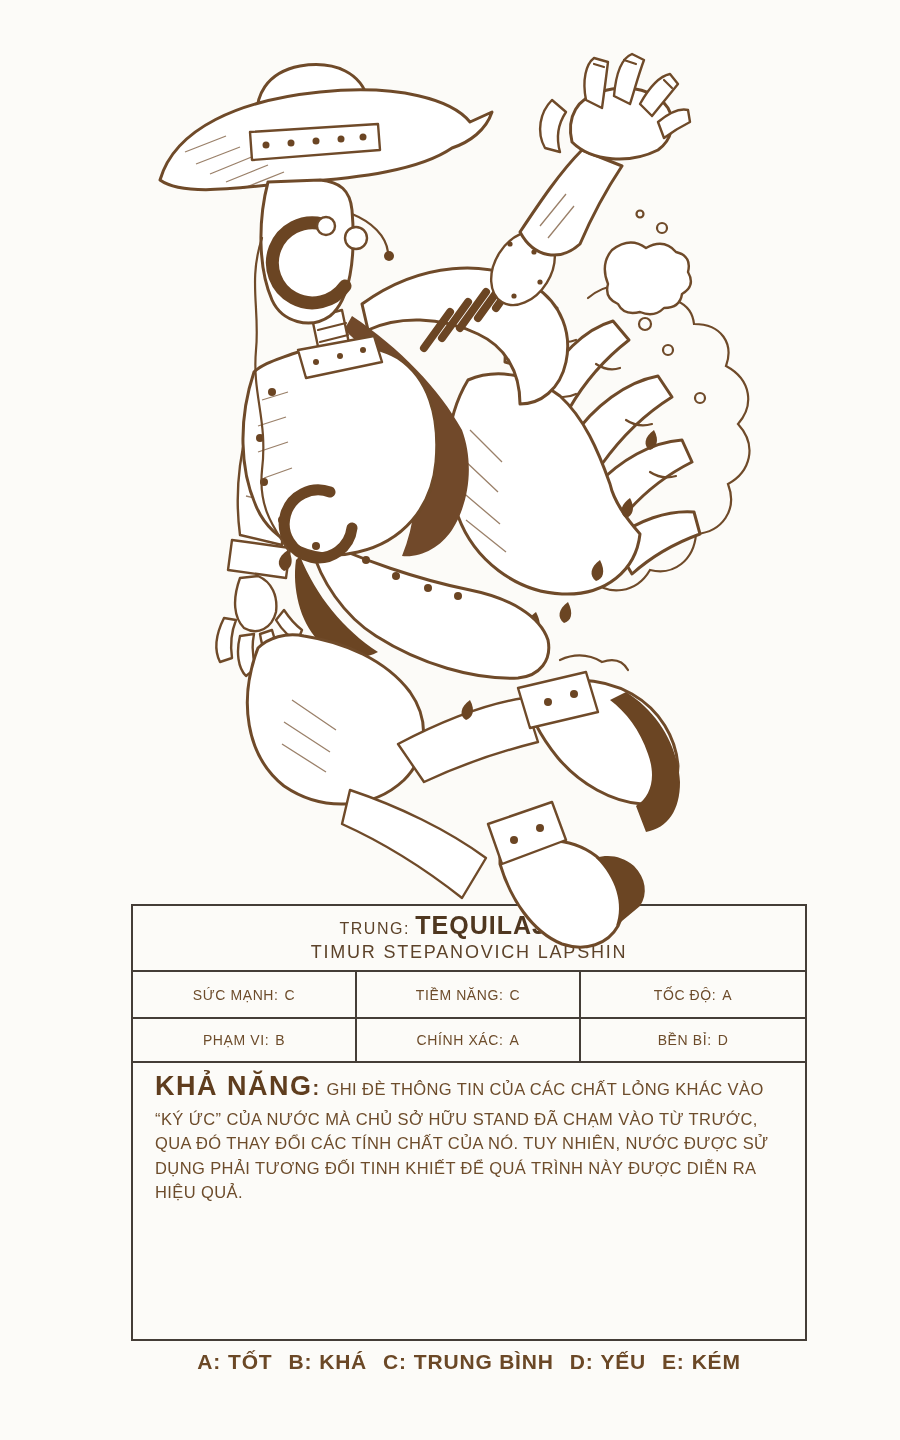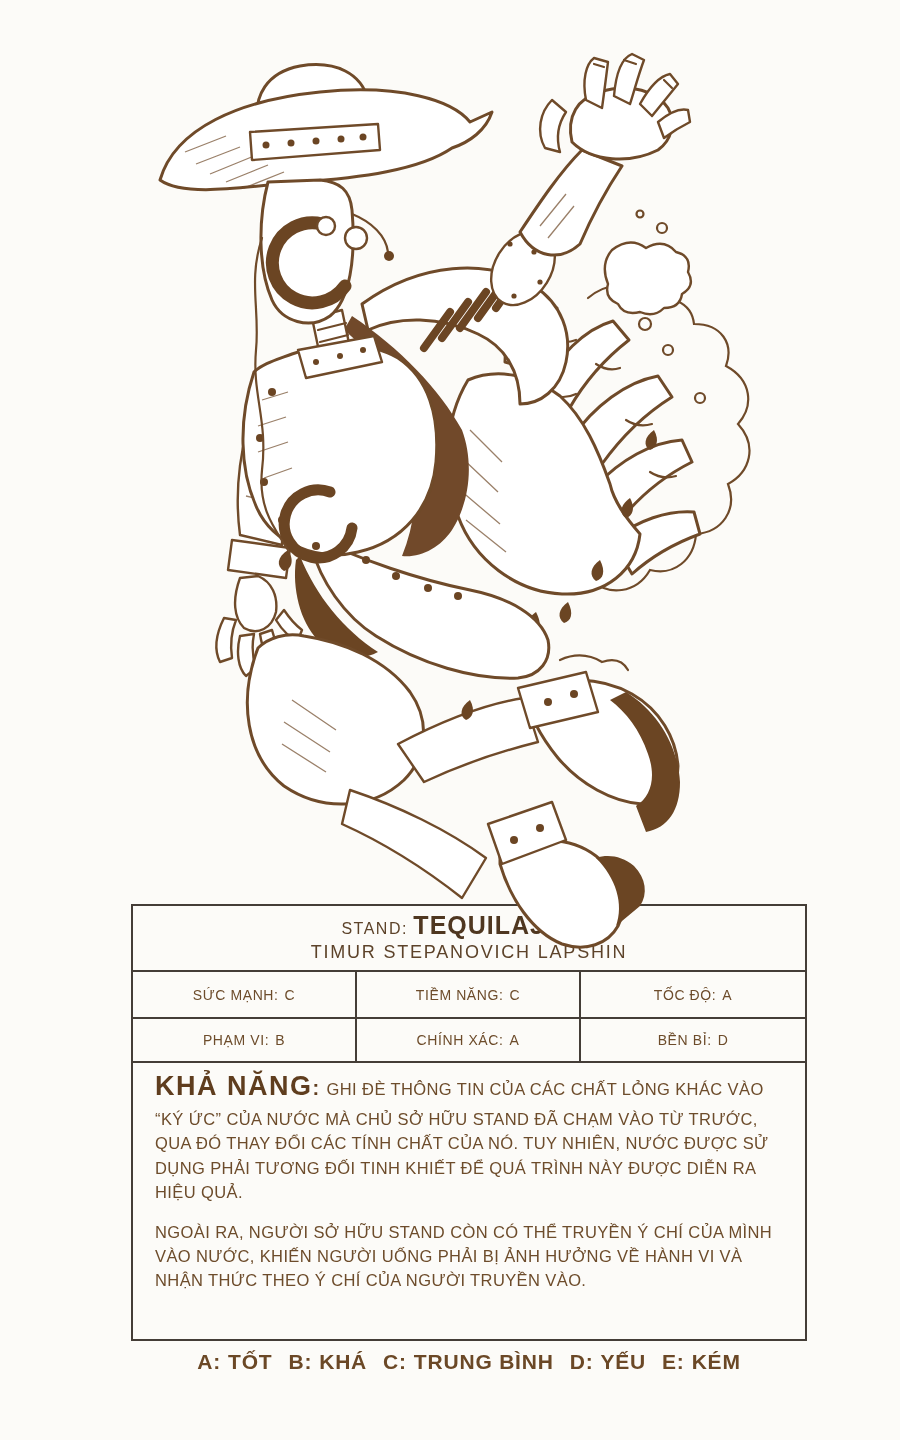--- a/index.html
+++ b/index.html
@@ -209,21 +209,21 @@
         <path class="wire" d="M352,214 C372,222 386,236 388,252"></path>
         <circle class="dk" cx="389" cy="256" r="5"></circle>
       </g>
     </g>
   </svg>
 
   <div class="card">
 
     <div class="title-row">
       <div class="stand-line">
-        <span class="stand-label">STAND:</span>
+        <span class="stand-label">TRUNG:</span>
         <span class="stand-name">TEQUILAJAZZ</span>
       </div>
       <div class="user-name">TIMUR STEPANOVICH LAPSHIN</div>
     </div>
 
     <div class="stats">
       <div class="stat-cell">
         <span class="stat-label">SỨC MẠNH:</span>
         <span class="stat-value">C</span>
       </div>
@@ -246,21 +246,20 @@
       <div class="stat-cell r2 last">
         <span class="stat-label">BỀN BỈ:</span>
         <span class="stat-value">D</span>
       </div>
     </div>
 
     <div class="ability">
       <p>
         <span class="ability-heading">KHẢ NĂNG</span><span class="ability-colon">:</span><span>GHI ĐÈ THÔNG TIN CỦA CÁC CHẤT LỎNG KHÁC VÀO “KÝ ỨC” CỦA NƯỚC MÀ CHỦ SỞ HỮU STAND ĐÃ CHẠM VÀO TỪ TRƯỚC, QUA ĐÓ THAY ĐỔI CÁC TÍNH CHẤT CỦA NÓ. TUY NHIÊN, NƯỚC ĐƯỢC SỬ DỤNG PHẢI TƯƠNG ĐỐI TINH KHIẾT ĐỂ QUÁ TRÌNH NÀY ĐƯỢC DIỄN RA HIỆU QUẢ.</span>
       </p>
-      <p>NGOÀI RA, NGƯỜI SỞ HỮU STAND CÒN CÓ THỂ TRUYỀN Ý CHÍ CỦA MÌNH VÀO NƯỚC, KHIẾN NGƯỜI UỐNG PHẢI BỊ ẢNH HƯỞNG VỀ HÀNH VI VÀ NHẬN THỨC THEO Ý CHÍ CỦA NGƯỜI TRUYỀN VÀO.</p>
     </div>
   </div>
 
   <div class="legend">
     <span class="legend-item"><span class="legend-grade">A:</span><span>TỐT</span></span>
     <span class="legend-item"><span class="legend-grade">B:</span><span>KHÁ</span></span>
     <span class="legend-item"><span class="legend-grade">C:</span><span>TRUNG BÌNH</span></span>
     <span class="legend-item"><span class="legend-grade">D:</span><span>YẾU</span></span>
     <span class="legend-item"><span class="legend-grade">E:</span><span>KÉM</span></span>
   </div>

